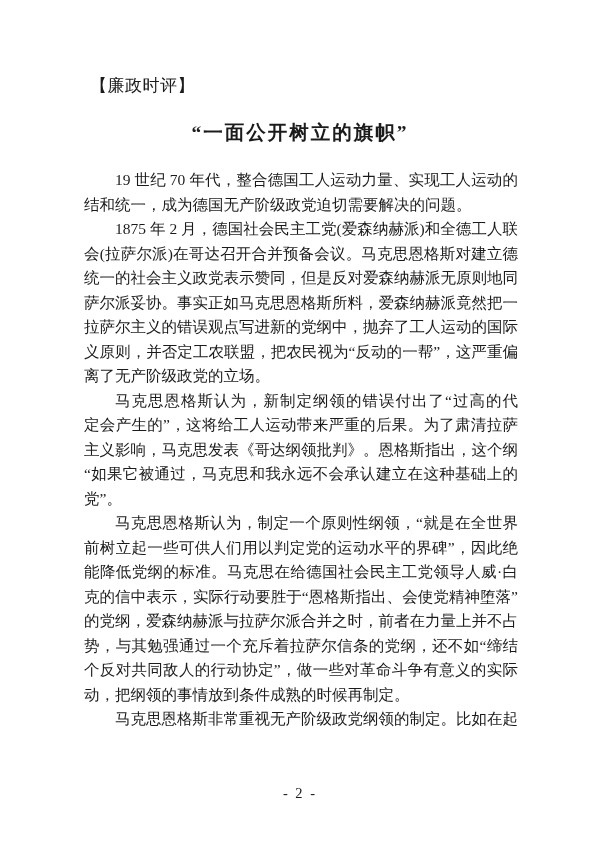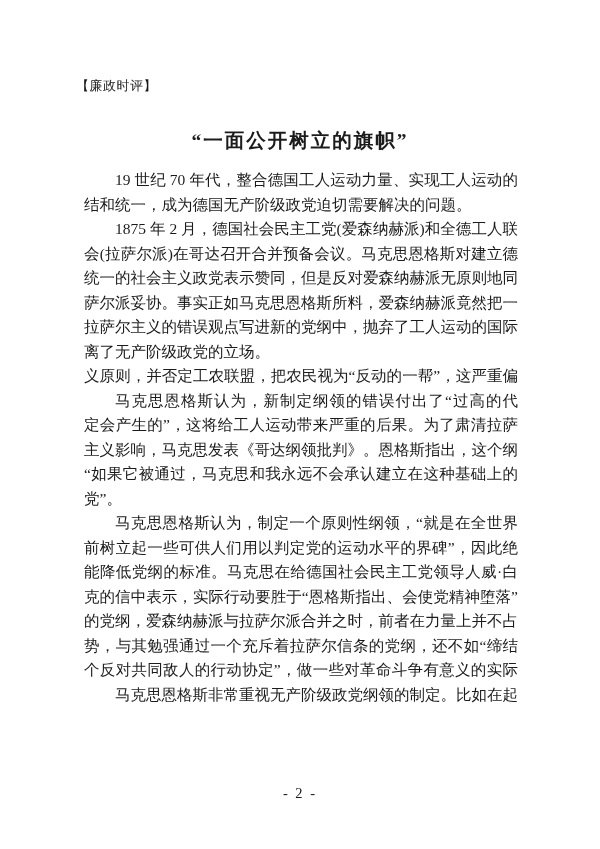--- a/index.html
+++ b/index.html
@@ -11,33 +11,33 @@
     position: relative;
     width: 600px;
     height: 849px;
     background: #ffffff;
     overflow: hidden;
     font-family: "Liberation Serif", "DejaVu Serif", serif;
     color: #1b1b1b;
   }
   .column-tag {
     position: absolute;
-    left: 76px;
+    left: 90px;
     top: 75px;
-    font-size: 13px;
+    font-size: 17px;
     line-height: 22px;
     letter-spacing: 0.5px;
     white-space: nowrap;
   }
   .article-title {
     position: absolute;
     left: 0;
     right: 0;
     top: 119px;
-    margin: 8px;
+    margin: 0;
     text-align: center;
     font-size: 19.5px;
     font-weight: bold;
     letter-spacing: 2px;
     line-height: 28px;
   }
   .article-body {
     position: absolute;
     left: 84px;
     top: 168px;
@@ -79,31 +79,32 @@
   <h1 class="article-title">“一面公开树立的旗帜”</h1>
 
   <div class="article-body">
       <div class="line pfirst">19 世纪 70 年代，整合德国工人运动力量、实现工人运动的团</div>
       <div class="line short">结和统一，成为德国无产阶级政党迫切需要解决的问题。</div>
       <div class="line pfirst">1875 年 2 月，德国社会民主工党(爱森纳赫派)和全德工人联合</div>
       <div class="line">会(拉萨尔派)在哥达召开合并预备会议。马克思恩格斯对建立德国</div>
       <div class="line">统一的社会主义政党表示赞同，但是反对爱森纳赫派无原则地同拉</div>
       <div class="line">萨尔派妥协。事实正如马克思恩格斯所料，爱森纳赫派竟然把一些</div>
       <div class="line">拉萨尔主义的错误观点写进新的党纲中，抛弃了工人运动的国际主</div>
+      <div class="line">义原则，并否定工农联盟，把农民视为“反动的一帮”，这严重偏</div>
       <div class="line short">离了无产阶级政党的立场。</div>
-      <div class="line">义原则，并否定工农联盟，把农民视为“反动的一帮”，这严重偏</div>
       <div class="line pfirst">马克思恩格斯认为，新制定纲领的错误付出了“过高的代价”，</div>
       <div class="line">定会产生的”，这将给工人运动带来严重的后果。为了肃清拉萨尔</div>
       <div class="line">主义影响，马克思发表《哥达纲领批判》。恩格斯指出，这个纲领</div>
       <div class="line">“如果它被通过，马克思和我永远不会承认建立在这种基础上的新</div>
       <div class="line short">党”。</div>
       <div class="line pfirst">马克思恩格斯认为，制定一个原则性纲领，“就是在全世界面</div>
       <div class="line">前树立起一些可供人们用以判定党的运动水平的界碑”，因此绝不</div>
       <div class="line">能降低党纲的标准。马克思在给德国社会民主工党领导人威·白拉</div>
       <div class="line">克的信中表示，实际行动要胜于“恩格斯指出、会使党精神堕落”</div>
       <div class="line">的党纲，爱森纳赫派与拉萨尔派合并之时，前者在力量上并不占优</div>
       <div class="line">势，与其勉强通过一个充斥着拉萨尔信条的党纲，还不如“缔结一</div>
       <div class="line">个反对共同敌人的行动协定”，做一些对革命斗争有意义的实际行</div>
+      <div class="line short">动，把纲领的事情放到条件成熟的时候再制定。</div>
       <div class="line pfirst">马克思恩格斯非常重视无产阶级政党纲领的制定。比如在起草</div>
     </div>
 
   <div class="page-number">- 2 -</div>
 </div>
 
 </body></html>

